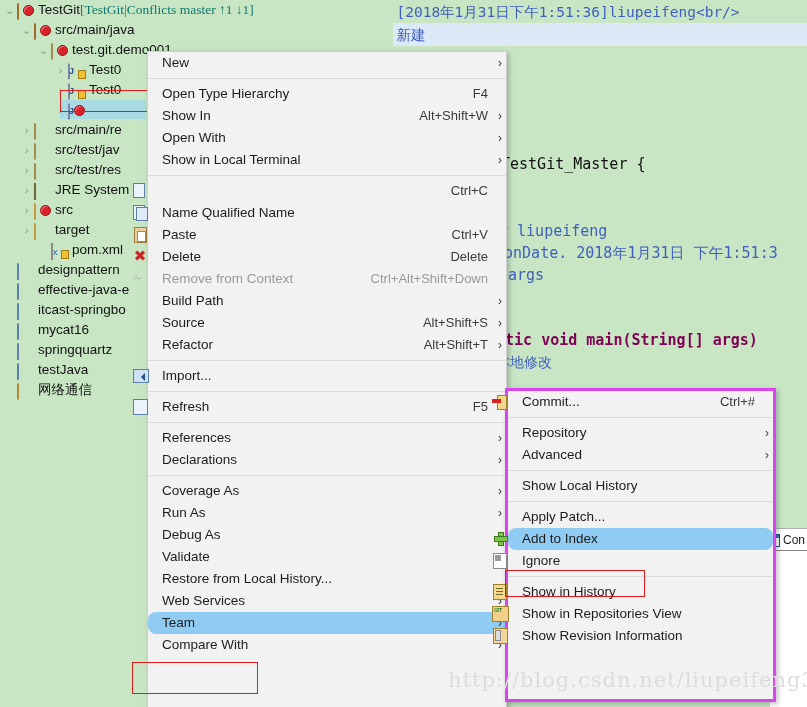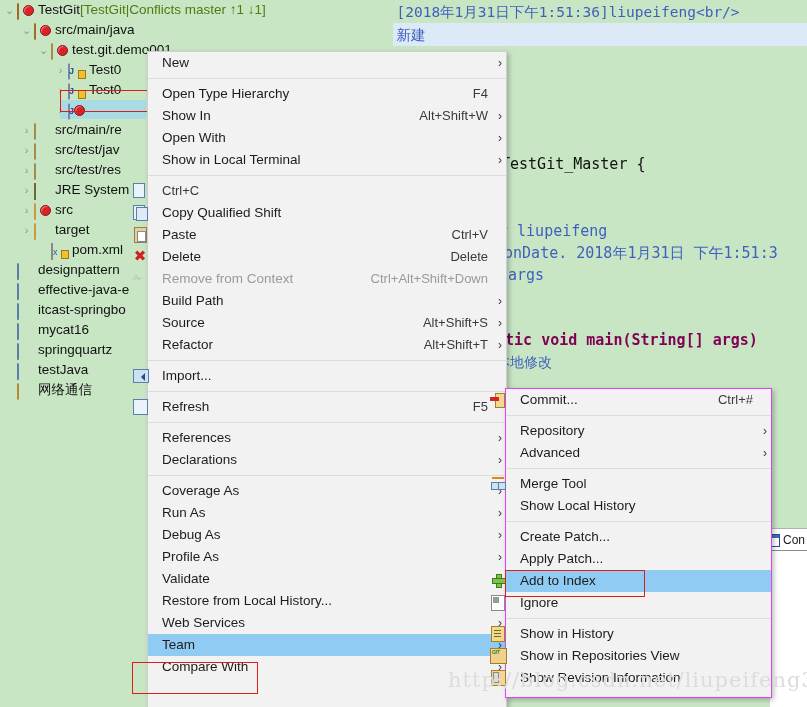--- a/index.html
+++ b/index.html
@@ -18,21 +18,21 @@
     position:relative;height:20px;line-height:20px;white-space:nowrap;
     font-size:13.5px;color:#111;display:flex;align-items:center;
   }
   .twisty{
     width:11px;height:11px;margin-right:2px;flex:0 0 auto;
     position:relative;color:#8a9a8a;font-size:11px;line-height:11px;text-align:center;
   }
   .twisty.none{visibility:hidden;}
   .ticon{width:17px;height:16px;flex:0 0 auto;margin-right:4px;position:relative;}
   .tlabel{flex:0 0 auto;}
-  .tdim{color:#4d7c0f;}
+  .tdim{color:#0f766e;font-family:Liberation Serif, serif;}
   .ic-folder{
     width:15px;height:12px;background:#f5d08a;border:1px solid #c99a3e;border-radius:1px 3px 2px 2px;
   }
   .ic-folder.open{background:#fdf0cf;}
   .ic-bluefolder{
     width:15px;height:12px;background:#cfe0f5;border:1px solid #5b7fa8;border-radius:1px 3px 2px 2px;
   }
   .ic-pkg{
     width:15px;height:12px;background:#e8d9a8;border:1px solid #a08c4c;border-radius:1px;
     background-image:linear-gradient(to right,transparent 3px,#a08c4c 3px,#a08c4c 4px,transparent 4px),
@@ -102,27 +102,27 @@
   .ic-console:after{content:"";position:absolute;left:0;top:0;right:0;height:3px;background:#3b6fb5;}
 
   
   #ctx-main{
     position:absolute;left:147px;top:51px;width:358px;height:656px;
     background:#f2f2f2;border:1px solid #cfcfcf;box-shadow:2px 2px 5px rgba(0,0,0,.25);
     font-size:13.5px;
   }
   .mi{
     position:relative;height:22px;line-height:22px;display:flex;align-items:center;
-    padding-left:14px;white-space:nowrap;
+    padding-left:14px;white-space:nowrap;justify-content:flex-end;
   }
   .mi .mlabel{flex:1 1 auto;}
   .mi .maccel{color:#3a3a3a;font-size:13px;padding-right:6px;}
   .mi .marrow{width:12px;text-align:center;color:#3a3a3a;font-size:12px;}
   .mi.disabled .mlabel,.mi.disabled .maccel{color:#9a9a9a;}
-  .mi.sel{background:#8fcbf2;}
+  .mi.sel{background:#8fcbf2;border-radius:8px;}
   .msep{height:1px;margin:4px 0 4px 0;background:#dcdcdc;}
   .mi-iconwrap{position:absolute;left:-16px;top:2px;width:16px;height:17px;}
 
   
   .mic{position:absolute;}
   .mic-copy{left:1px;top:1px;width:10px;height:13px;background:#eaf2fb;border:1px solid #5a7fa8;}
   .mic-copy2{left:4px;top:3px;width:10px;height:12px;background:#dfeaf7;border:1px solid #5a7fa8;}
   .mic-paste{left:2px;top:1px;width:11px;height:14px;background:#e6cf9a;border:1px solid #a07c3a;}
   .mic-paste i{position:absolute;left:2px;top:3px;width:7px;height:9px;background:#fff;border:1px solid #7a8fb0;}
   .mic-del{left:1px;top:1px;width:14px;height:14px;color:#cc2222;font-size:15px;line-height:14px;font-weight:bold;text-align:center;}
@@ -146,21 +146,21 @@
   .mic-hist:after{content:"";position:absolute;left:2px;top:3px;width:7px;height:1px;background:#6a6a2a;box-shadow:0 3px 0 #6a6a2a,0 6px 0 #6a6a2a;}
   .mic-repo{left:0;top:1px;width:15px;height:14px;background:#f0d08a;border:1px solid #a0802a;}
   .mic-repo:after{content:"GIT";position:absolute;left:1px;bottom:0;font-size:5px;color:#2a7a2a;font-weight:bold;letter-spacing:-.3px;}
   .mic-rev{left:1px;top:1px;width:13px;height:14px;background:#f3d79a;border:1px solid #a0802a;}
   .mic-rev:after{content:"";position:absolute;left:1px;top:1px;width:4px;height:9px;background:#dcdcdc;border:1px solid #8a8a8a;}
   .mic-refresh{left:1px;top:1px;width:13px;height:14px;background:#eaf2fb;border:1px solid #5a7fa8;}
 
   
   #ctx-team{
     position:absolute;left:505px;top:388px;width:265px;height:308px;
-    background:#f2f2f2;border:1px solid #d946ef;box-shadow:2px 2px 5px rgba(0,0,0,.25);
+    background:#f2f2f2;border:3px solid #d946ef;box-shadow:2px 2px 5px rgba(0,0,0,.25);
     font-size:13.5px;
   }
 
   
   #watermark{
     position:absolute;left:448px;top:668px;font-size:21px;color:#dcdcdc;
     font-family:"DejaVu Serif","Liberation Serif",serif;letter-spacing:1px;white-space:nowrap;
   }
 </style>
 </head>
@@ -333,21 +333,21 @@
           <i class="mic mic-copy"></i>
         </span>
         <span class="maccel">Ctrl+C</span>
         <span class="marrow"></span>
       </div>
       <div class="mi">
         <span class="mi-iconwrap">
           <i class="mic mic-copy"></i>
           <i class="mic mic-copy2"></i>
         </span>
-        <span class="mlabel">Copy Qualified Shift</span>
+        <span class="mlabel">Name Qualified Name</span>
         <span class="marrow"></span>
       </div>
       <div class="mi">
         <span class="mi-iconwrap">
           <i class="mic mic-paste">
             <i></i>
           </i>
         </span>
         <span class="mlabel">Paste</span>
         <span class="maccel">Ctrl+V</span>
@@ -413,24 +413,20 @@
       <div class="mi">
         <span class="mlabel">Coverage As</span>
         <span class="marrow">›</span>
       </div>
       <div class="mi">
         <span class="mlabel">Run As</span>
         <span class="marrow">›</span>
       </div>
       <div class="mi">
         <span class="mlabel">Debug As</span>
-        <span class="marrow">›</span>
-      </div>
-      <div class="mi">
-        <span class="mlabel">Profile As</span>
         <span class="marrow">›</span>
       </div>
       <div class="mi">
         <span class="mlabel">Validate</span>
         <span class="marrow"></span>
       </div>
       <div class="mi">
         <span class="mlabel">Restore from Local History...</span>
         <span class="marrow"></span>
       </div>
@@ -466,39 +462,24 @@
       <div class="mi">
         <span class="mlabel">Repository</span>
         <span class="marrow">›</span>
       </div>
       <div class="mi">
         <span class="mlabel">Advanced</span>
         <span class="marrow">›</span>
       </div>
       <div class="msep"></div>
       <div class="mi">
-        <span class="mi-iconwrap">
-          <i class="mic mic-merge">
-            <b></b>
-            <b class="r"></b>
-            <i></i>
-          </i>
-        </span>
-        <span class="mlabel">Merge Tool</span>
-        <span class="marrow"></span>
-      </div>
-      <div class="mi">
         <span class="mlabel">Show Local History</span>
         <span class="marrow"></span>
       </div>
       <div class="msep"></div>
-      <div class="mi">
-        <span class="mlabel">Create Patch...</span>
-        <span class="marrow"></span>
-      </div>
       <div class="mi">
         <span class="mlabel">Apply Patch...</span>
         <span class="marrow"></span>
       </div>
       <div class="mi sel">
         <span class="mi-iconwrap">
           <i class="mic mic-add"></i>
         </span>
         <span class="mlabel">Add to Index</span>
         <span class="marrow"></span>

